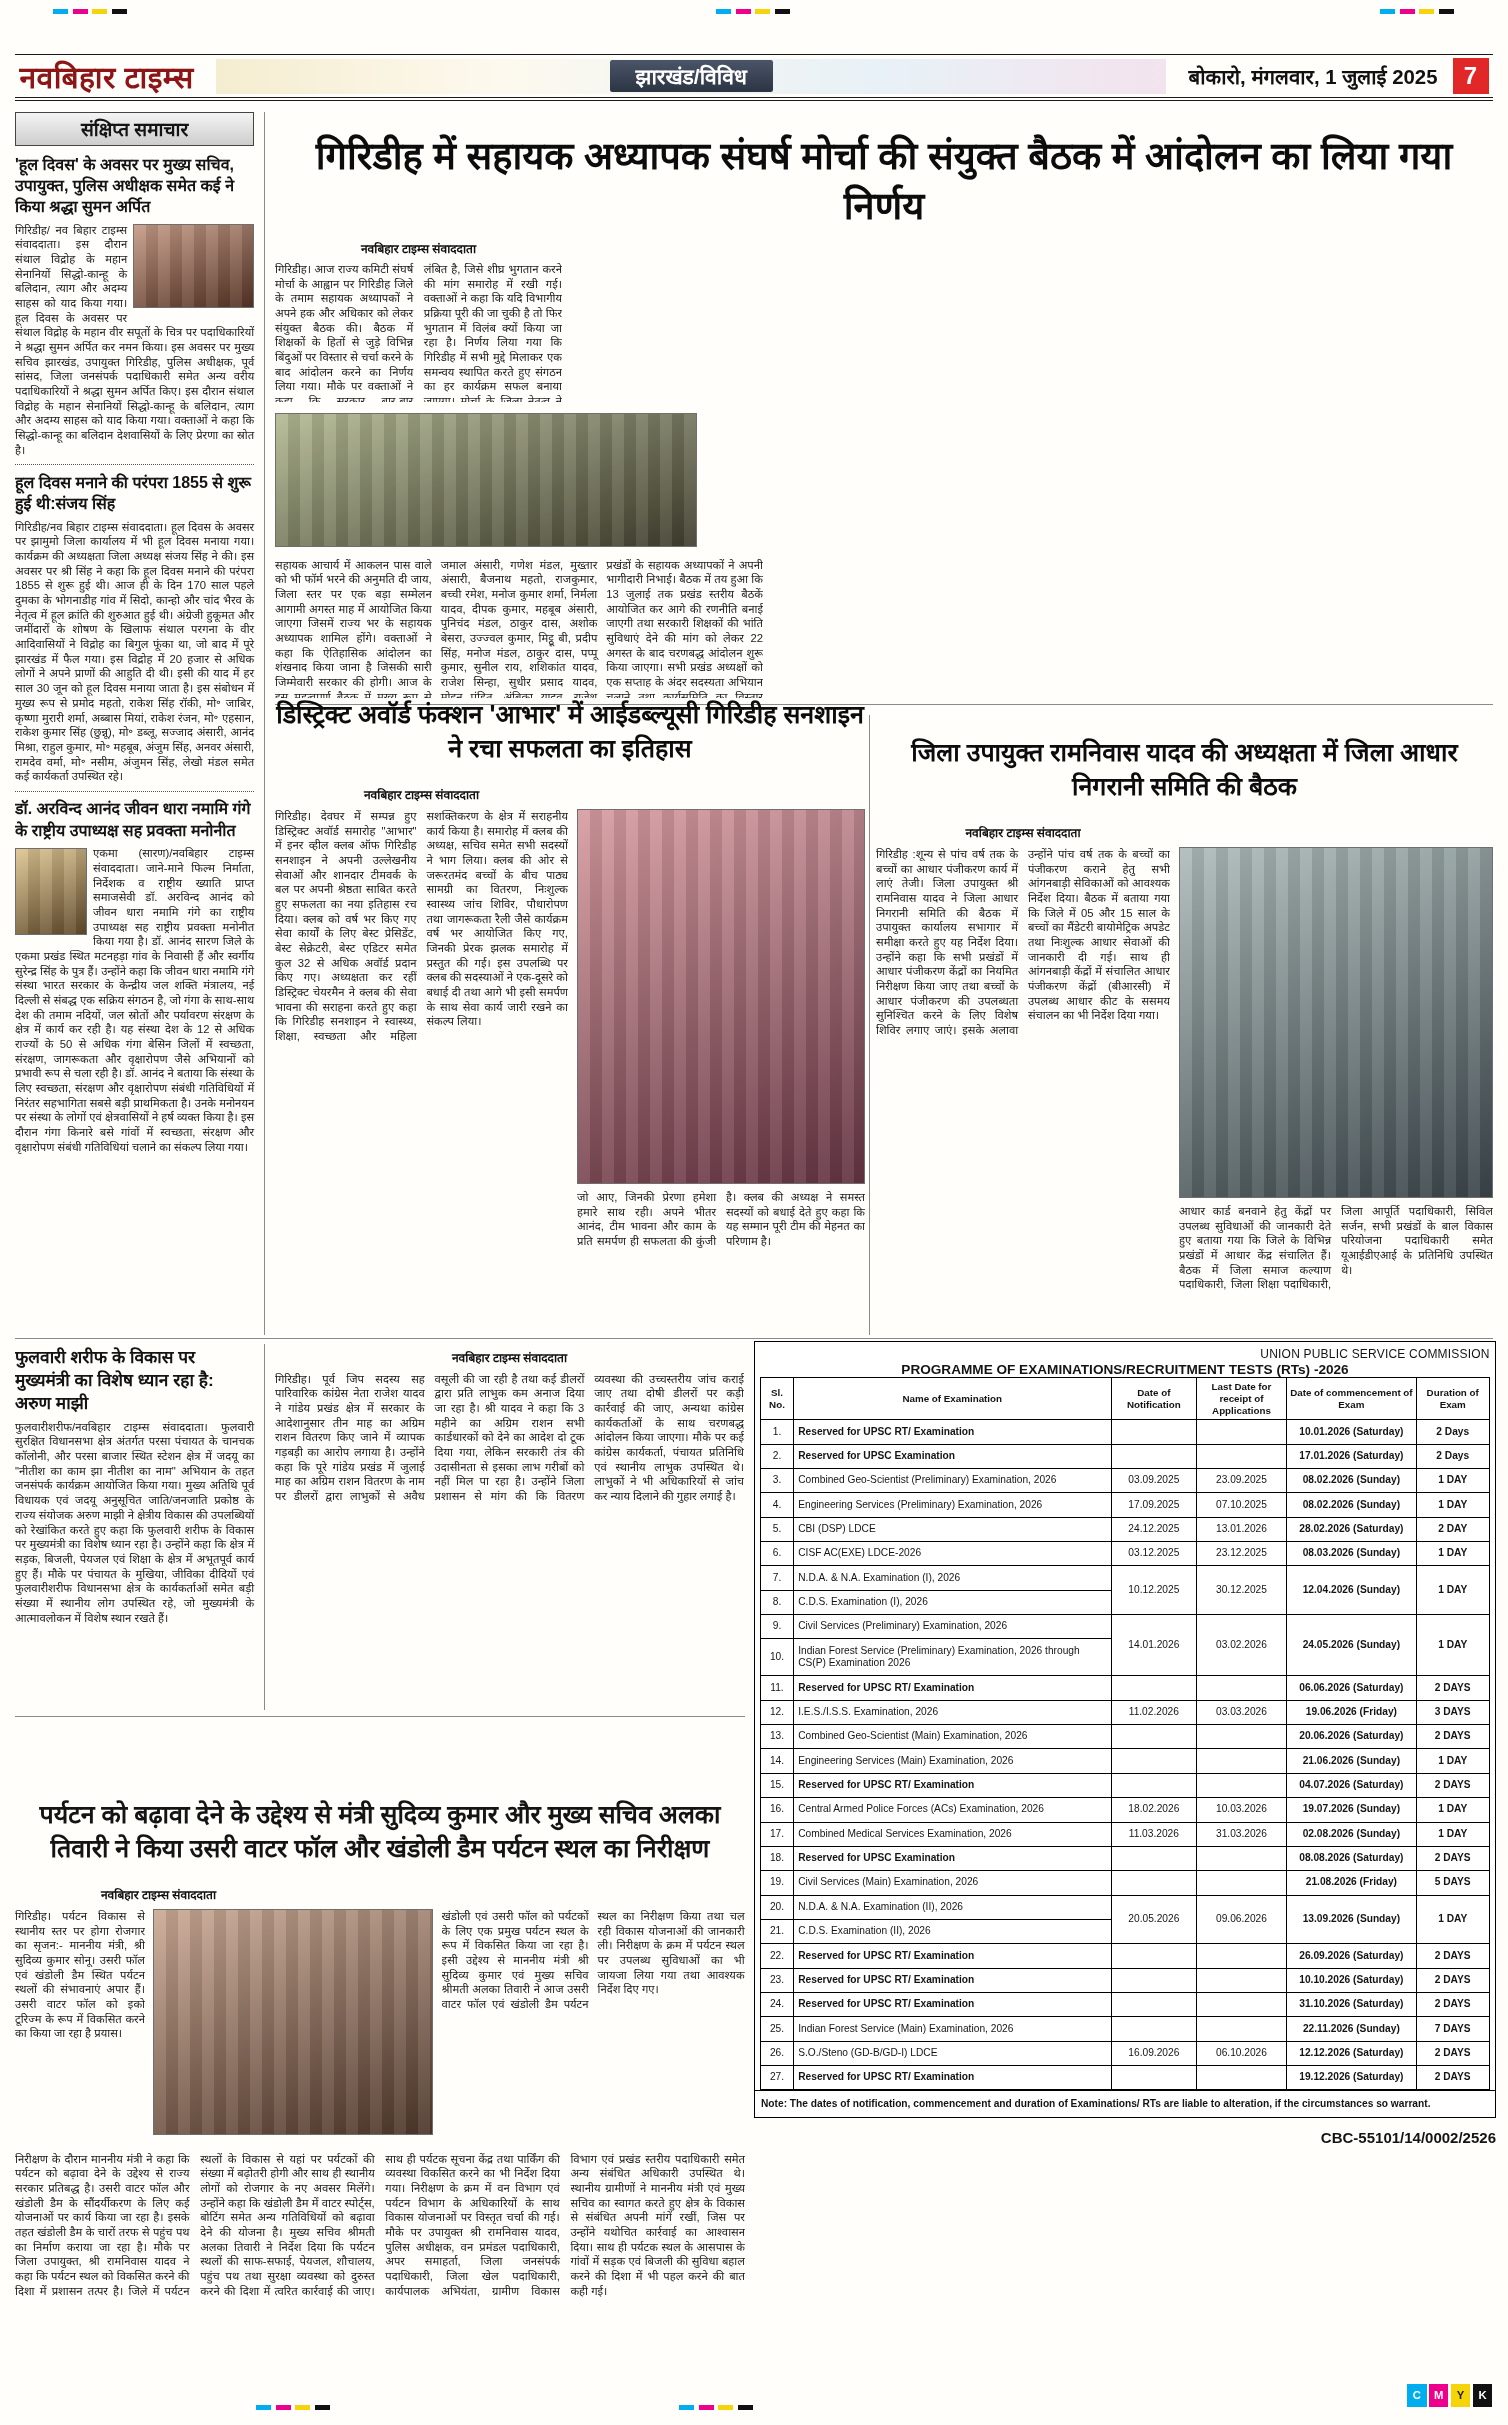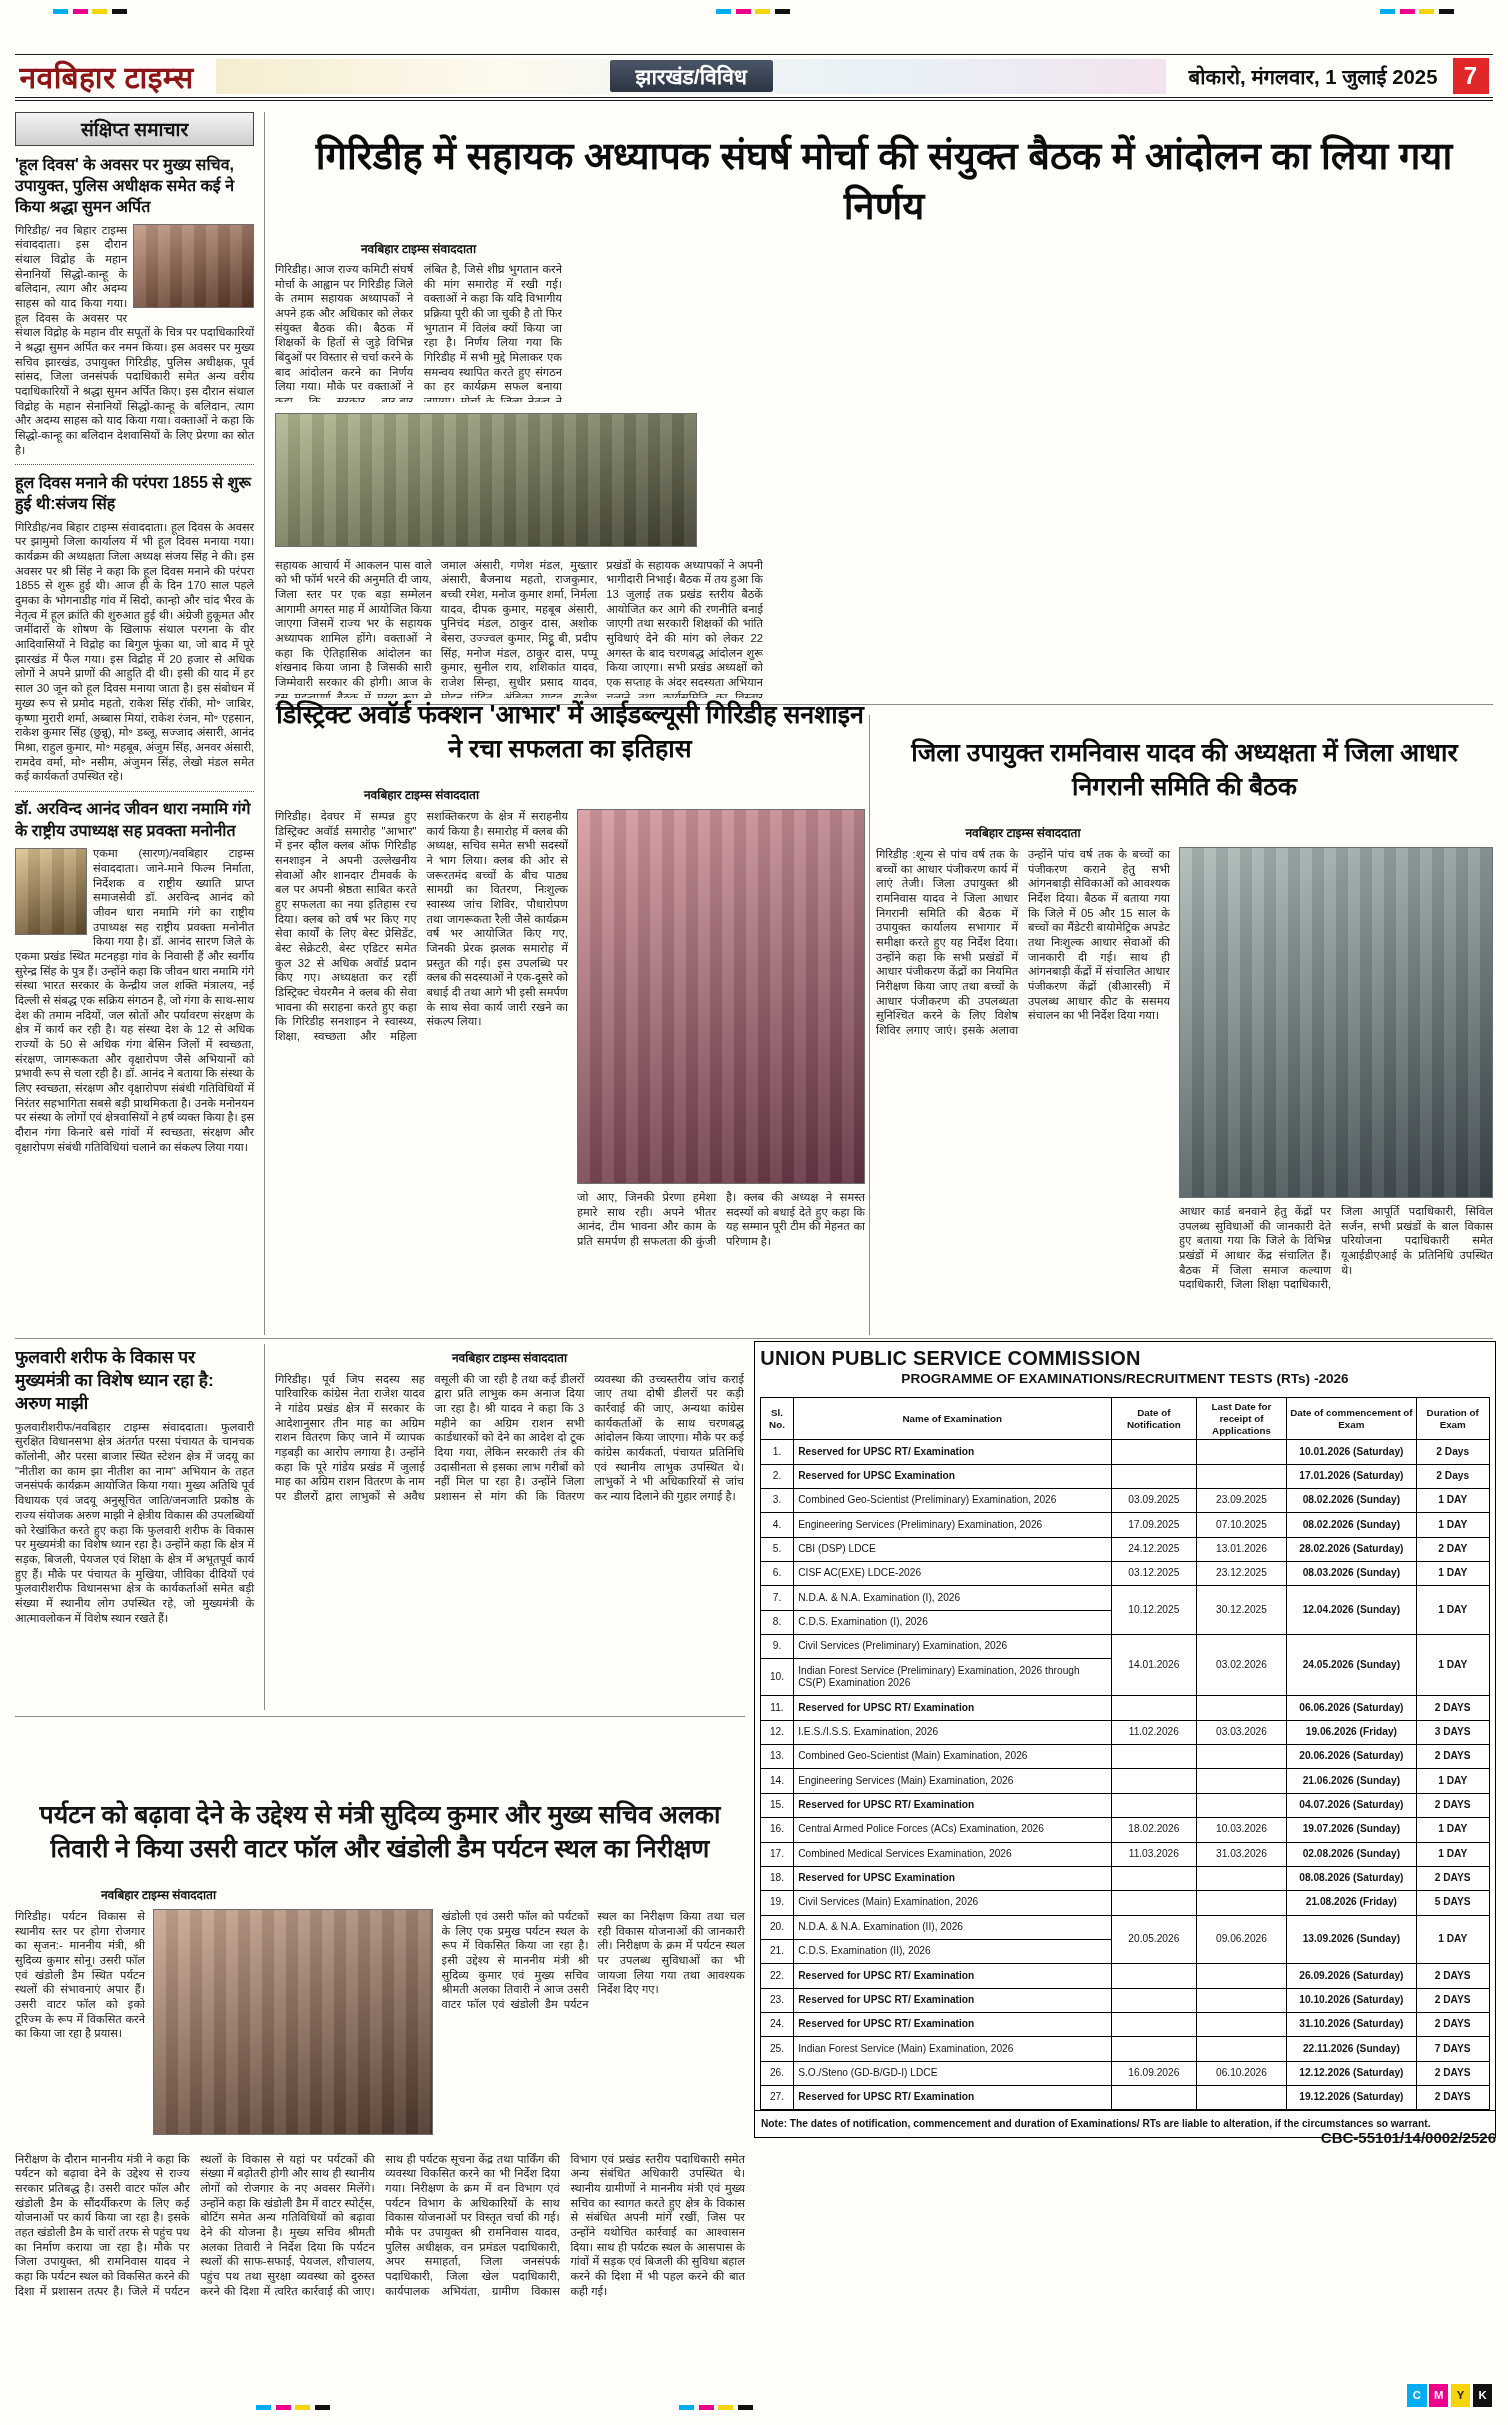--- a/index.html
+++ b/index.html
@@ -76,23 +76,23 @@
 
   
   .phulwari{left:15px;top:1344px;width:250px;height:366px;padding-right:9.8px;box-sizing:border-box;
     border-right:0.8px solid #8a8a8a;overflow:hidden;}
   .gandey{left:275px;top:1344px;width:469px;height:366px;overflow:hidden;}
   .gandey-headline{font-size:19.6px;font-weight:800;line-height:1.35;text-align:center;}
   .gandey-body{column-count:3;column-gap:9.8px;height:293px;overflow:hidden;margin-top:6px;}
 
   
   .upsc{left:754px;top:1341px;width:742px;border:1.5px solid #000;background:#fff;box-sizing:border-box;padding:4.5px 5.3px 0;}
-  .upsc-title1{font-size:20px;font-weight:700;text-align:left;letter-spacing:0.2px;}
+  .upsc-title1{font-size:12px;font-weight:400;text-align:right;letter-spacing:0.2px;}
   .upsc-title2{font-size:13.6px;font-weight:800;text-align:center;margin-top:1.5px;}
-  .upsc table{border-collapse:collapse;width:100%;margin-top:11px;}
+  .upsc table{border-collapse:collapse;width:100%;margin-top:0;}
   .upsc th{border:0.8px solid #000;font-size:9.8px;font-weight:bold;padding:3px 2.3px;text-align:center;line-height:1.2;}
   .upsc td{border:0.8px solid #000;font-size:10.2px;padding:5.3px 4.5px;line-height:1.25;vertical-align:middle;}
   .upsc td.c{text-align:center;}
   .upsc td.name{text-align:left;}
   .upsc td.b{font-weight:bold;}
   .upsc td.comm,.upsc td.dur{font-weight:bold;text-align:center;}
   .upsc-note{border-top:0.8px solid #000;font-size:10.2px;font-weight:bold;padding:6px 3px 6.8px;line-height:1.3;margin:0 -5.3px;padding-left:6px;padding-right:6px;}
   .cbc{left:754px;top:2321px;width:742px;text-align:right;font-size:15px;font-weight:800;}
 
   

